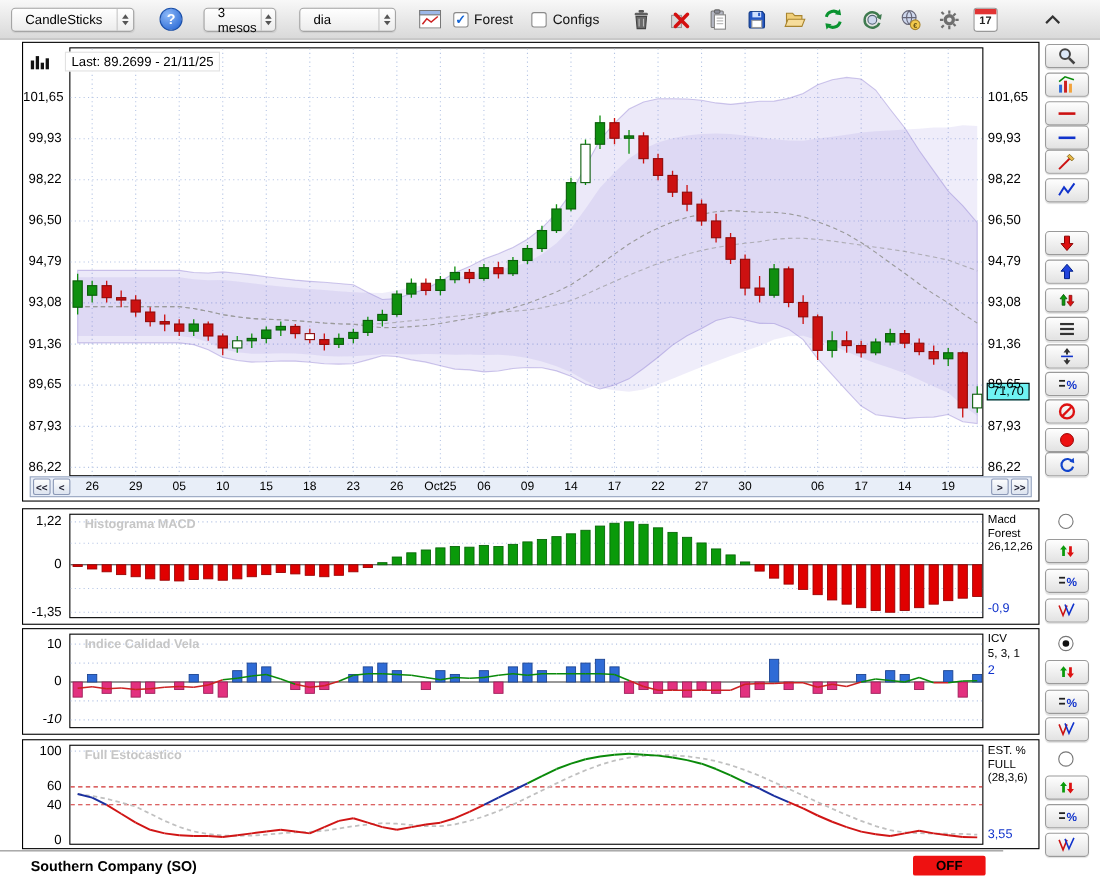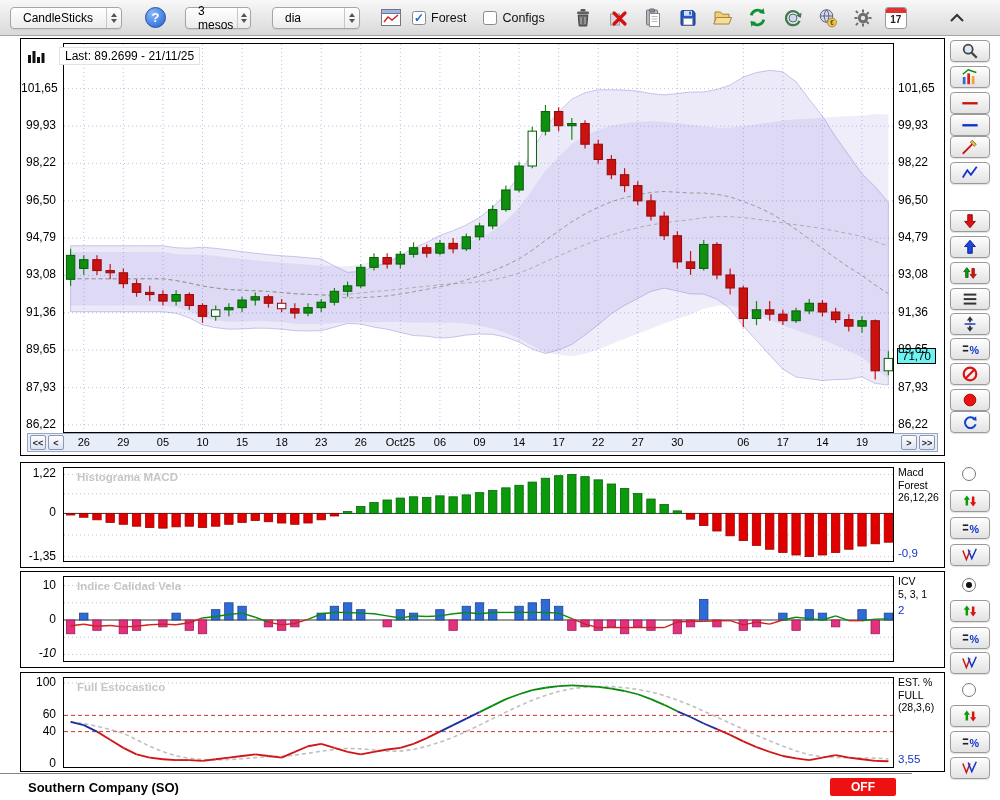--- a/index.html
+++ b/index.html
@@ -45,21 +45,21 @@
 #side{position:absolute;left:948px;top:38px;width:50px;height:734px}
 .sbtn{position:absolute;left:2px;width:40px;height:22px;border:1px solid #9a9a9a;border-radius:4px;
   background:linear-gradient(#fefefe,#e2e2e2);display:flex;align-items:center;justify-content:center;
   box-shadow:0 1px 1px rgba(0,0,0,.12)}
 .radio{position:absolute;left:14px;width:14px;height:14px;border:1px solid #777;border-radius:50%;background:#fff}
 .radio.sel::after{content:"";position:absolute;left:3px;top:3px;width:6px;height:6px;border-radius:50%;background:#111}
 .statusbar{position:absolute;top:773px;left:0;width:912px;height:27px;background:#fff;
   border-top:1px solid #888;display:flex;align-items:center}
 .sym{font-size:13px;font-weight:bold;margin-left:28px;white-space:nowrap}
 .cfg{position:absolute;left:300px;font-size:12.5px;color:#0011cc;white-space:nowrap}
-.off{position:absolute;right:16px;width:66px;height:18px;background:#ee1111;color:#ffffff;
+.off{position:absolute;right:16px;width:66px;height:18px;background:#ee1111;color:#000000;
   font-weight:bold;font-size:12px;text-align:center;line-height:18px;border-radius:2px}
 </style>
 </head>
 <body>
 
 <div class="toolbar">
   <div class="dd" style="width:112px">
     <span>CandleSticks</span>
     <span class="dd-arrows">
         <span class="tri-up"></span>

